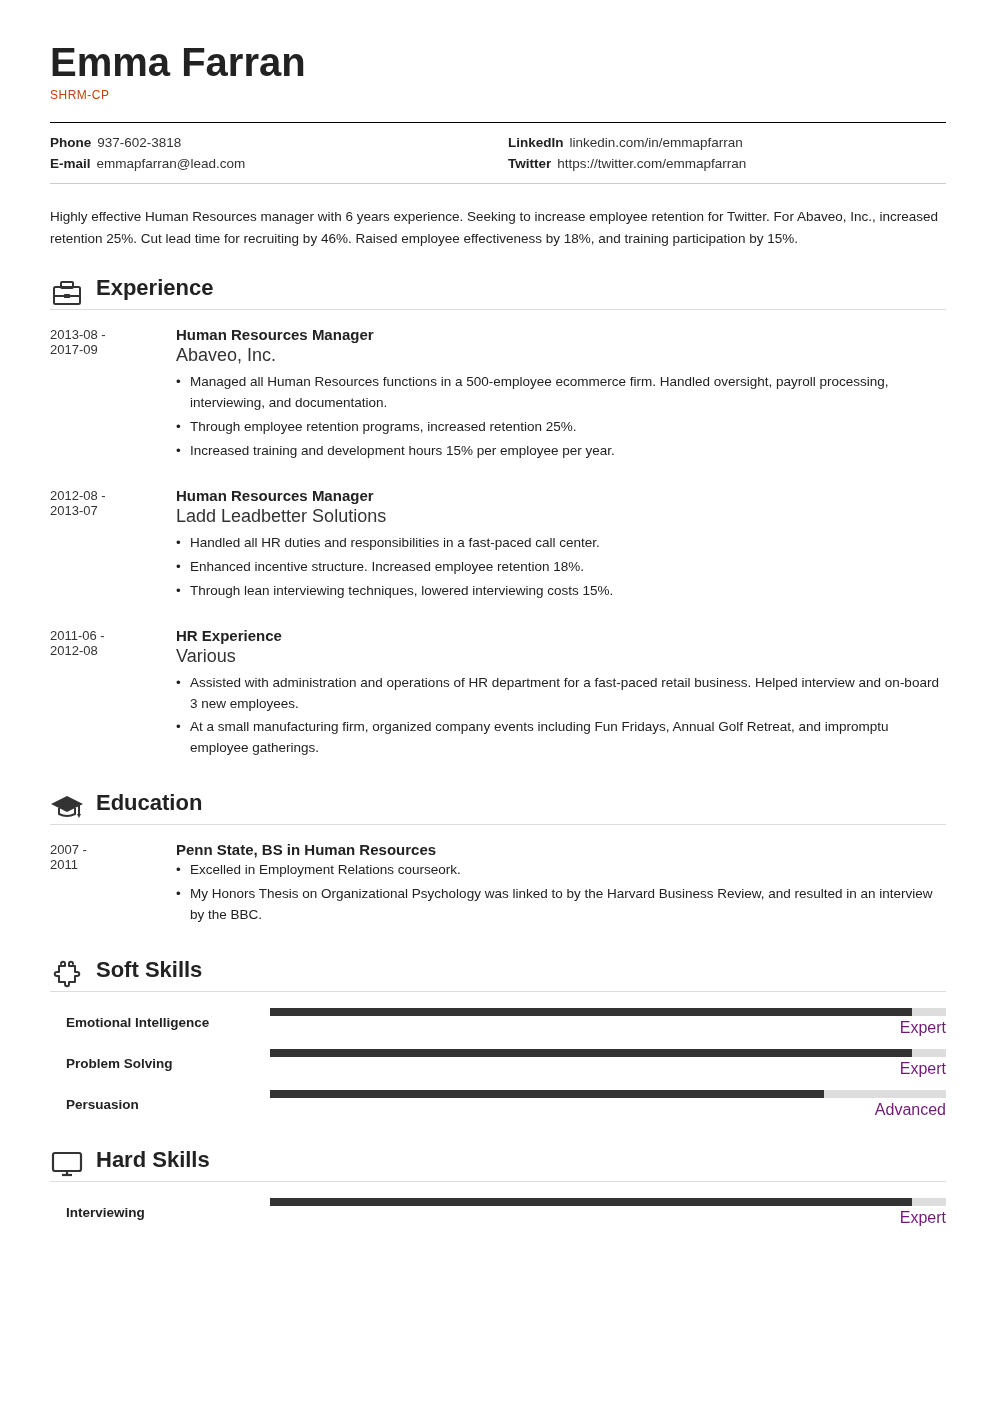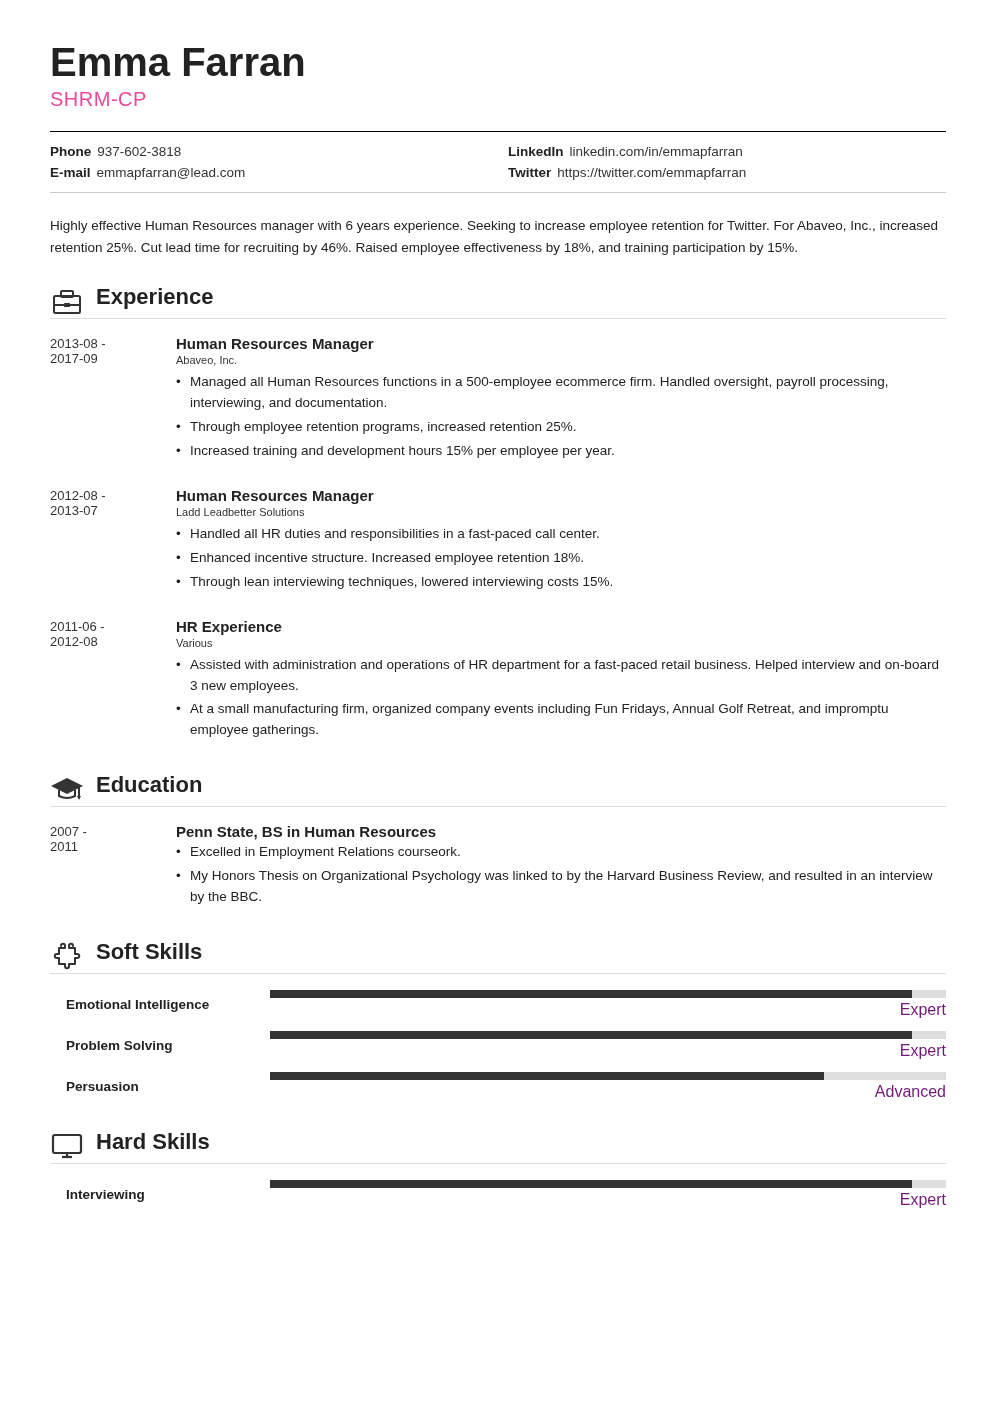--- a/index.html
+++ b/index.html
@@ -12,22 +12,22 @@
       max-width: 996px;
       margin: 0 auto;
     }
     .name {
       font-size: 40px;
       font-weight: 900;
       line-height: 1.1;
       margin-bottom: 4px;
     }
     .title {
-      font-size: 20px;
-      color: #ec4899;
+      font-size: 12px;
+      color: #c2410c;
       margin-bottom: 20px;
       letter-spacing: 0.5px;
     }
     .contact-grid {
       display: grid;
       grid-template-columns: 1fr 1fr;
       gap: 6px 20px;
       margin-bottom: 22px;
       border-top: 1px solid #000000;
       border-bottom: 1px solid #ccc;
@@ -83,21 +83,21 @@
       padding-top: 1px;
       white-space: nowrap;
     }
     .entry-col {}
     .job-title {
       font-size: 15px;
       font-weight: 800;
       margin-bottom: 2px;
     }
     .company {
-      font-size: 11px;
+      font-size: 18px;
       color: #333;
       margin-bottom: 6px;
     }
     .bullet-list {
       list-style: none;
       padding: 0;
     }
     .bullet-list li {
       font-size: 13.5px;
       line-height: 1.55;

